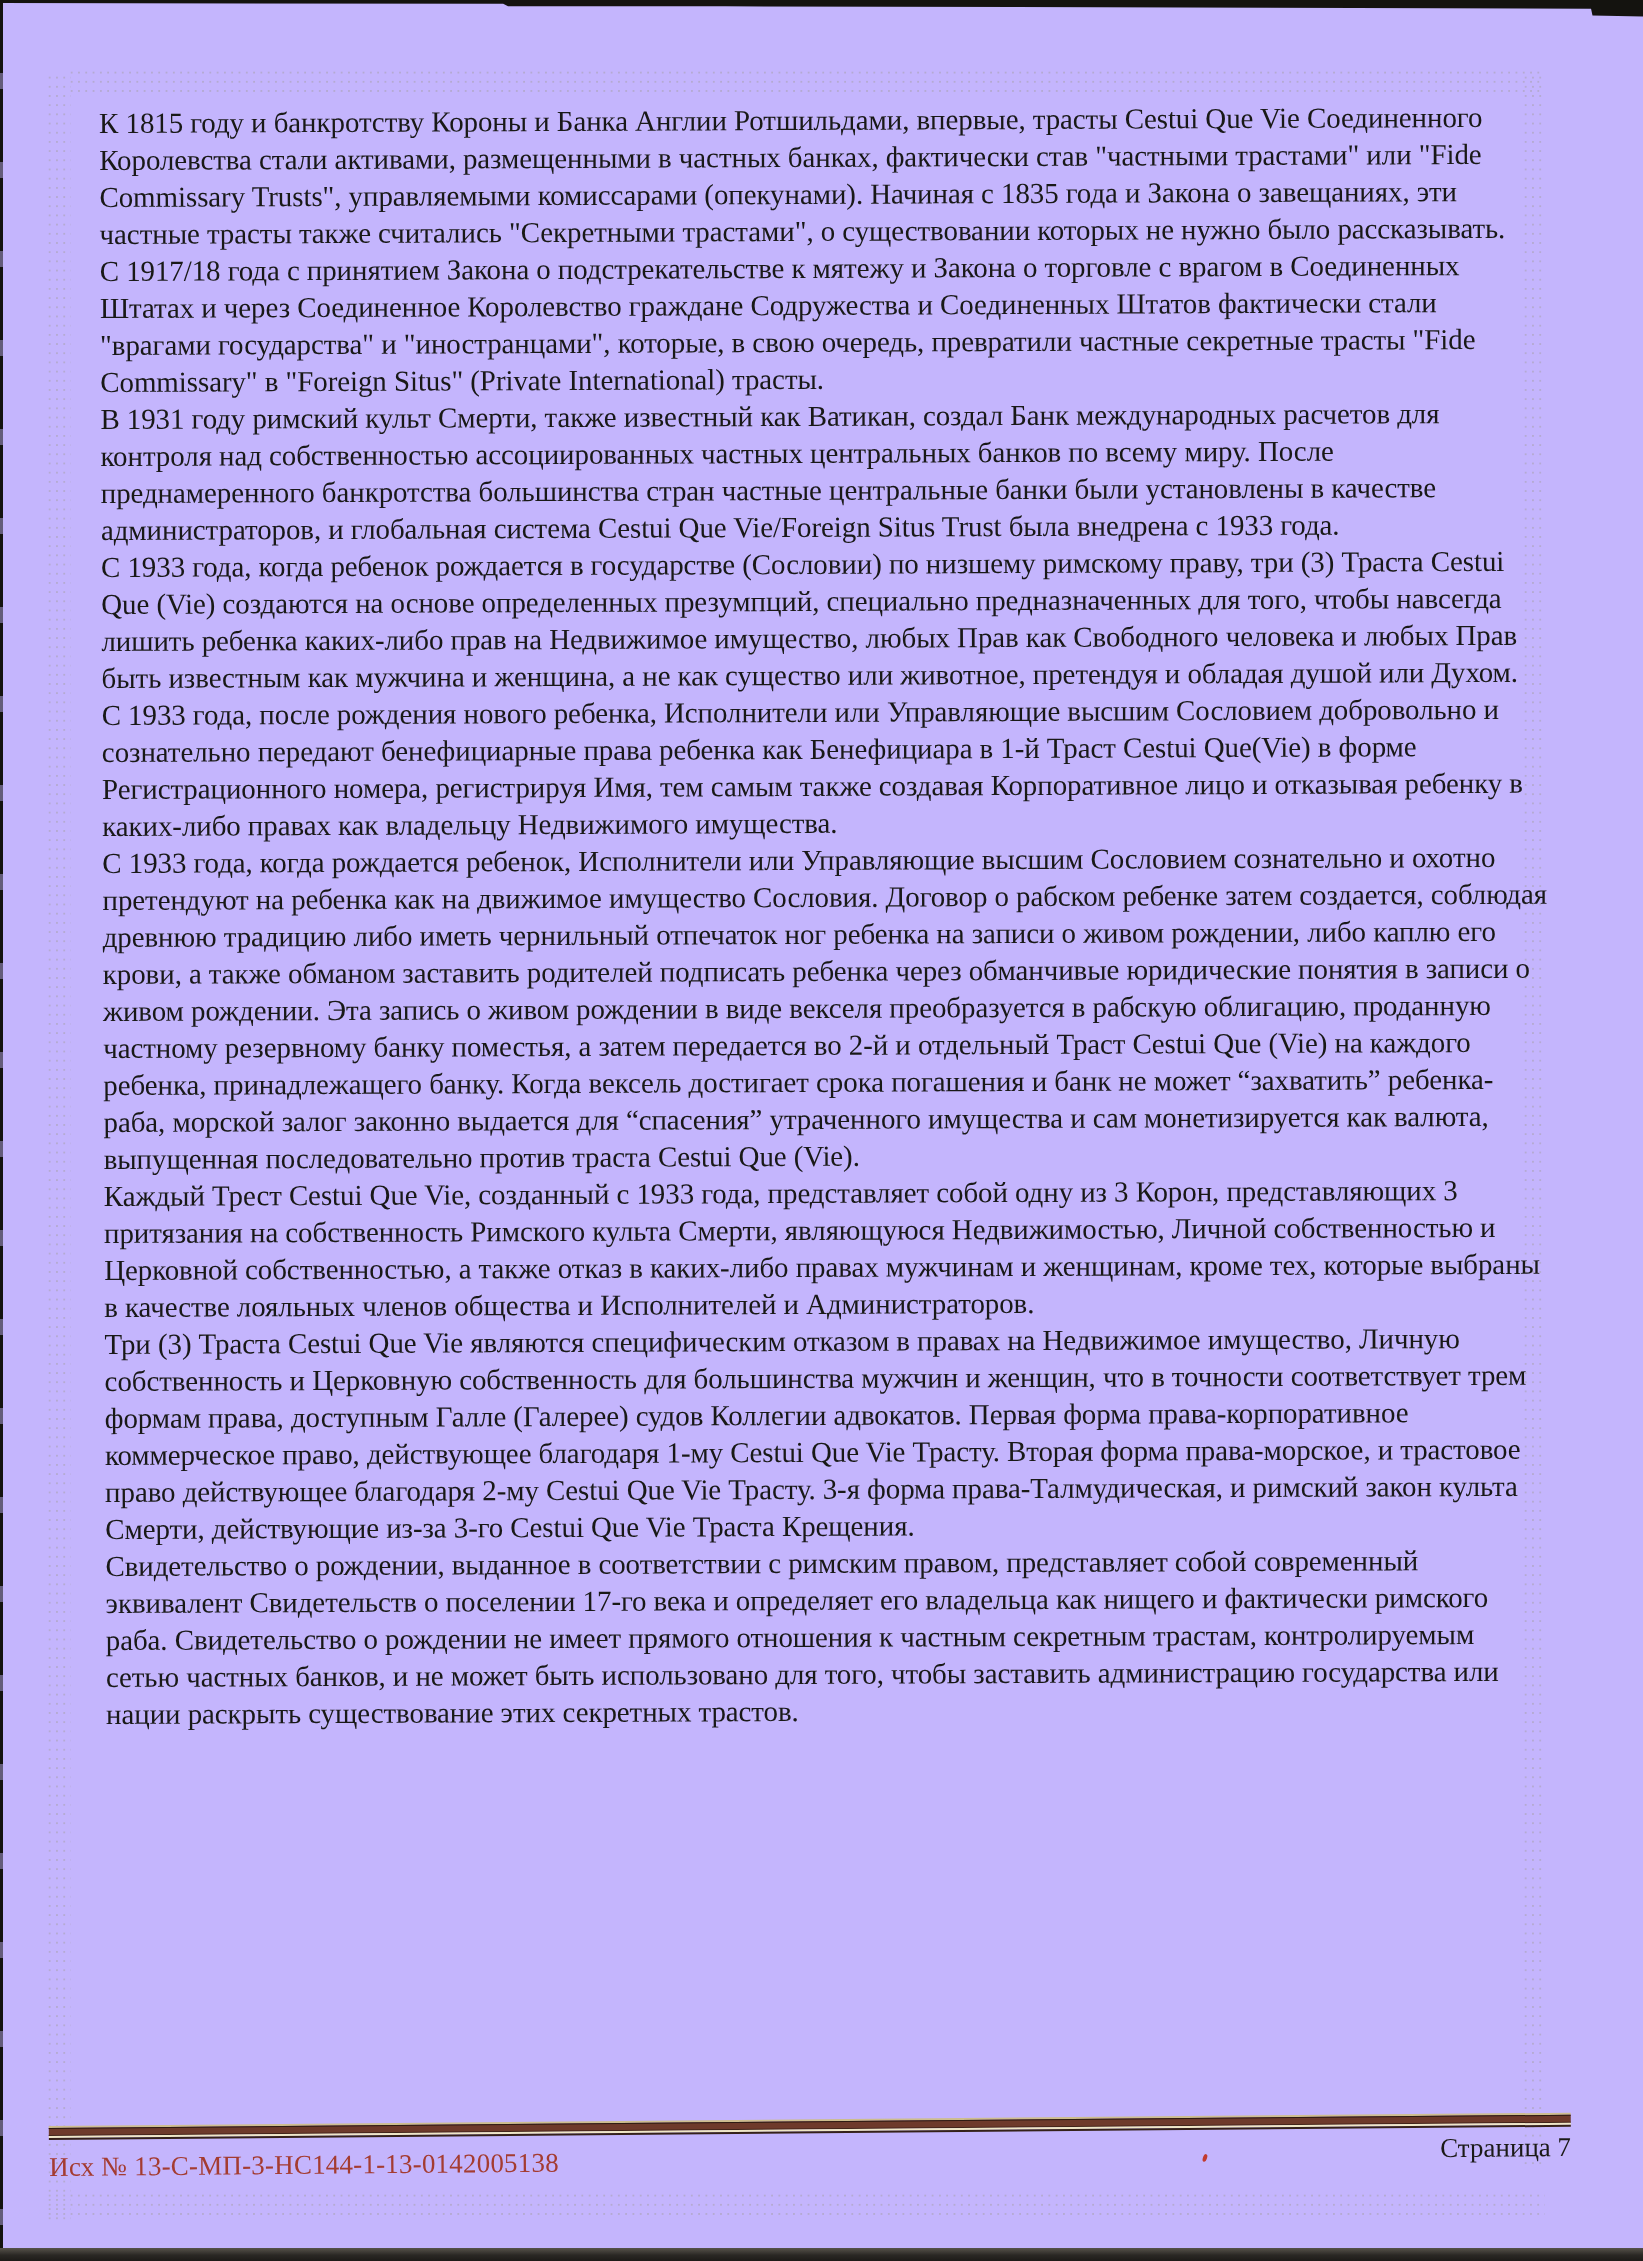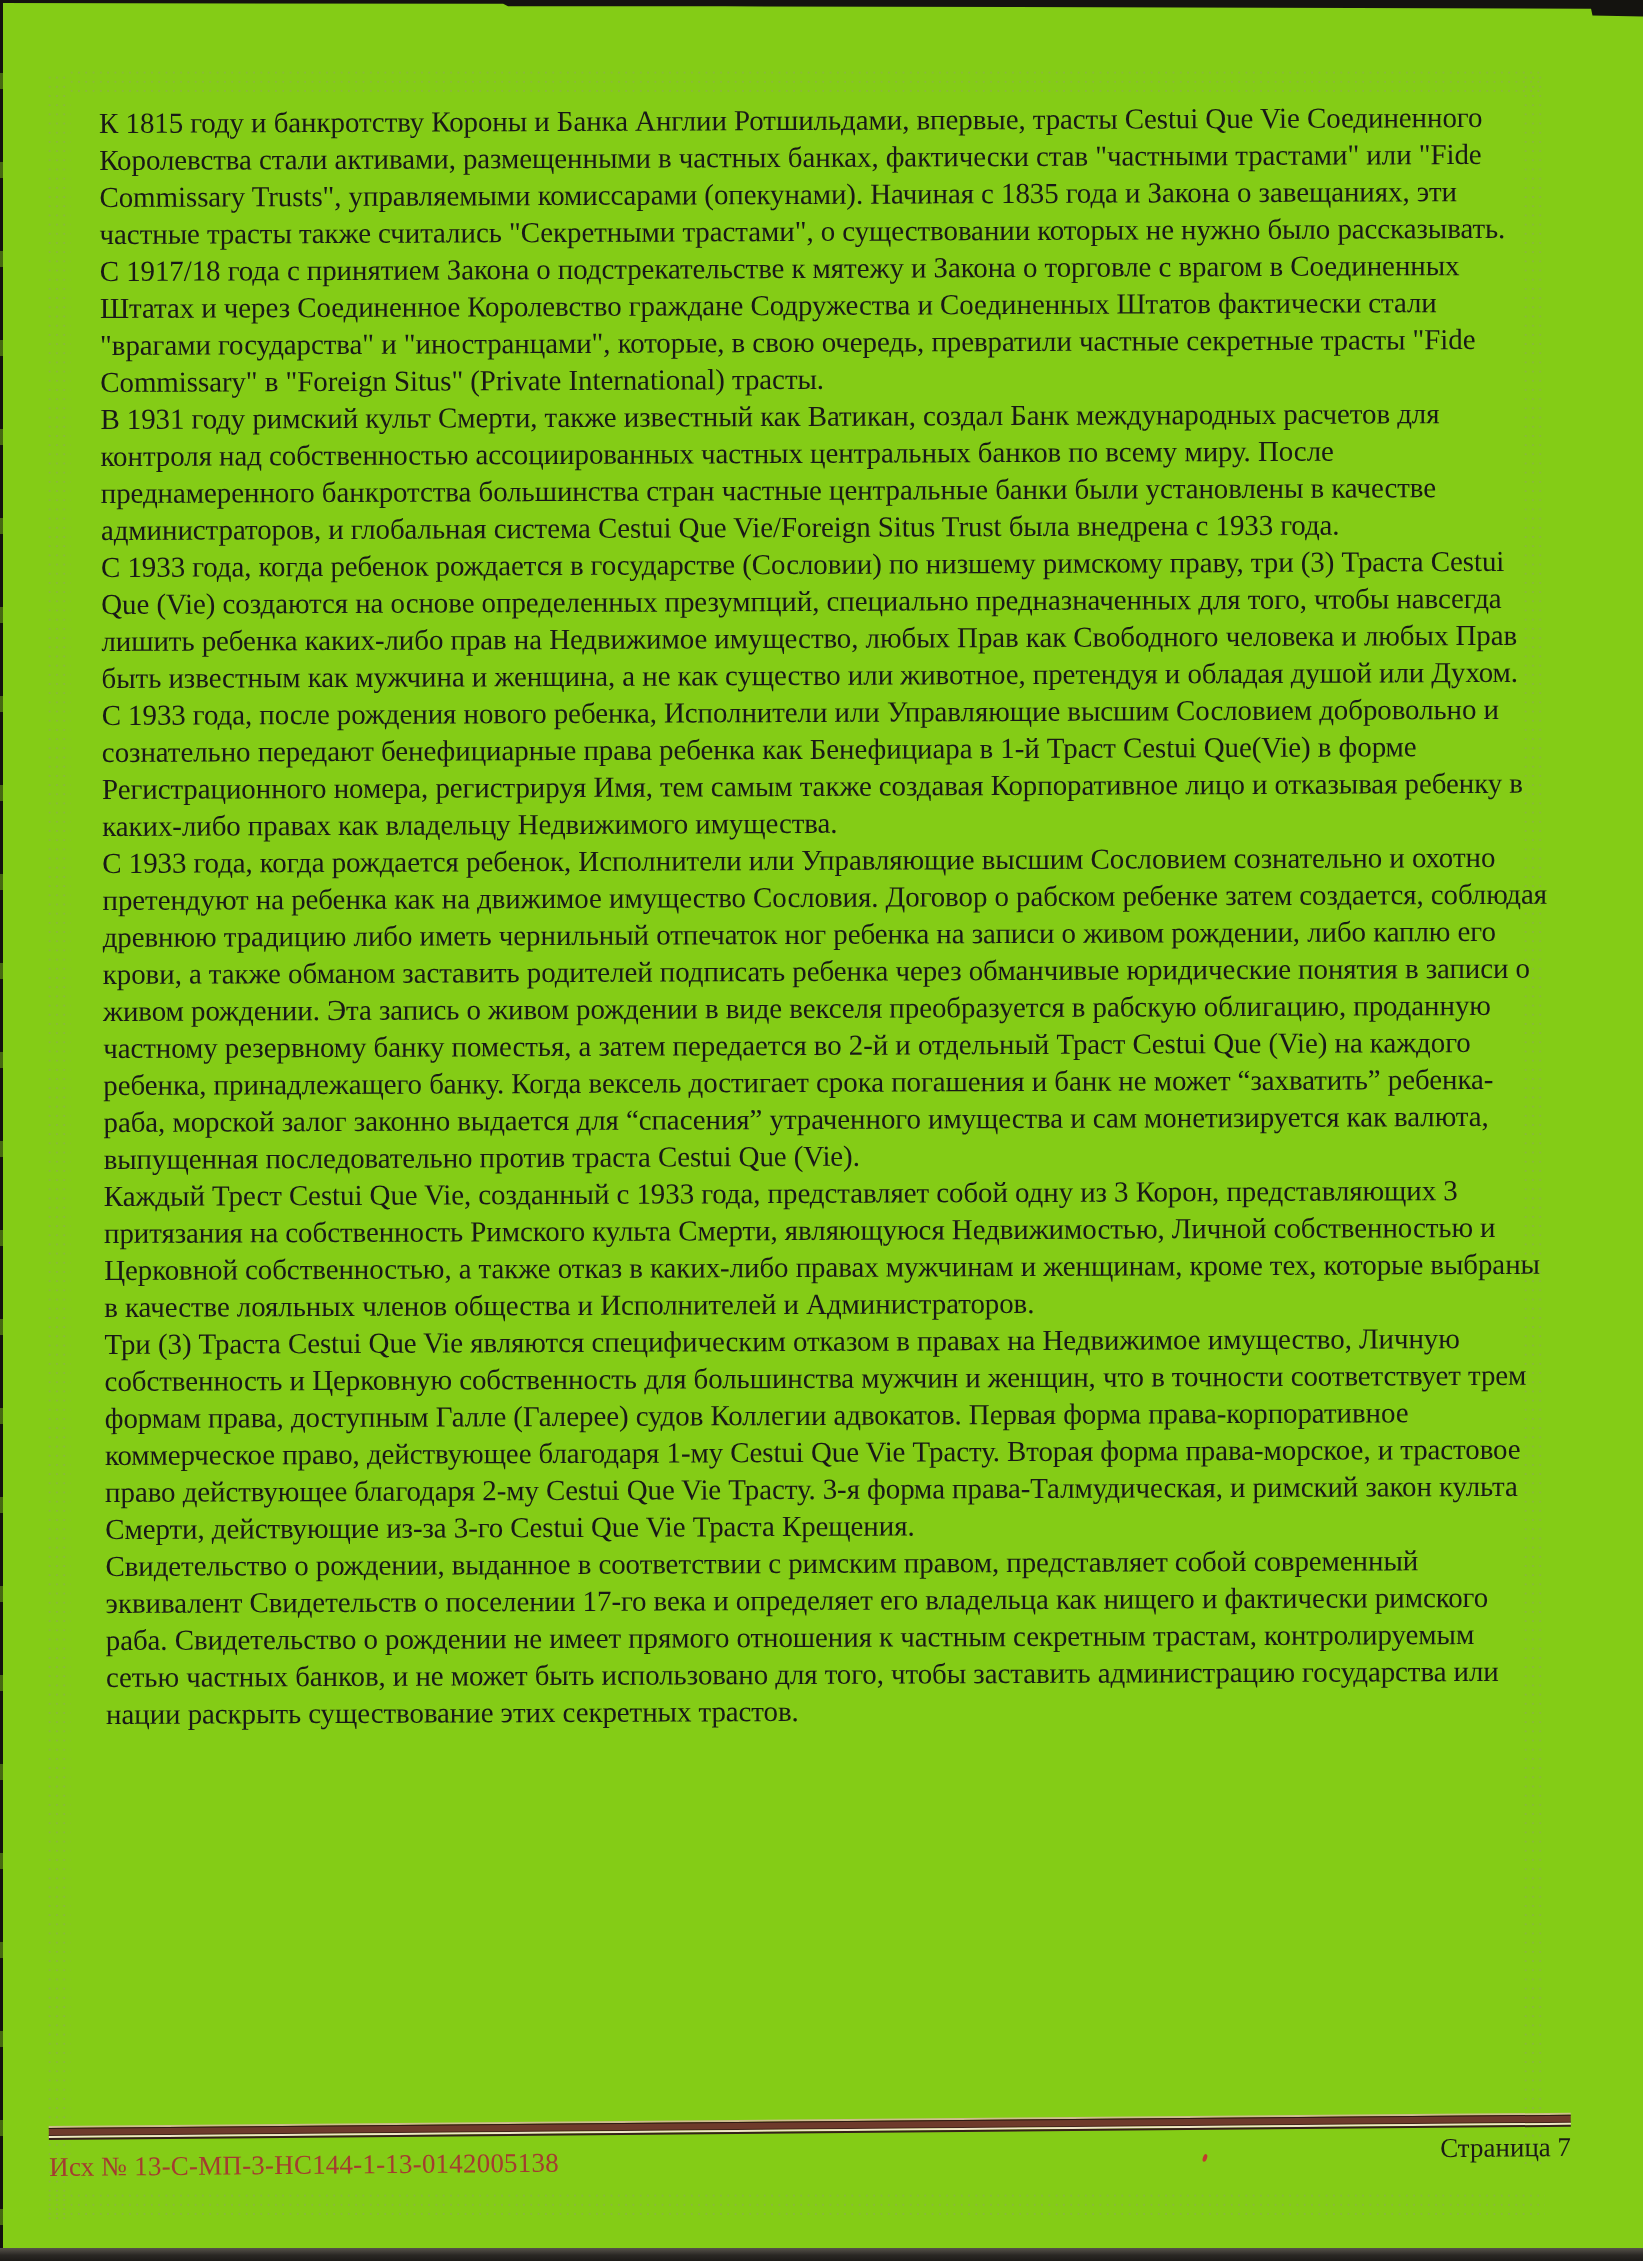--- a/index.html
+++ b/index.html
@@ -4,21 +4,21 @@
 <style>
   html, body { margin:0; padding:0; }
   body {
     width:1644px; height:2261px;
     background:#faf8f1;
     font-family:"Liberation Serif", serif;
     position:relative; overflow:hidden;
   }
   .page {
     position:absolute; inset:0;
-    background:#84cc16;
+    background:#c4b5fd;
     text-decoration:underline;
   }
   
   .texture {
     position:absolute;
     background-image: radial-gradient(rgba(150,148,125,0.45) 0.8px, rgba(0,0,0,0) 1.1px);
     background-size:7.3px 9.2px;
     opacity:.75;
   }
   .tex-left   { left:46px;  top:73px;  width:25px;  height:2147px; }

